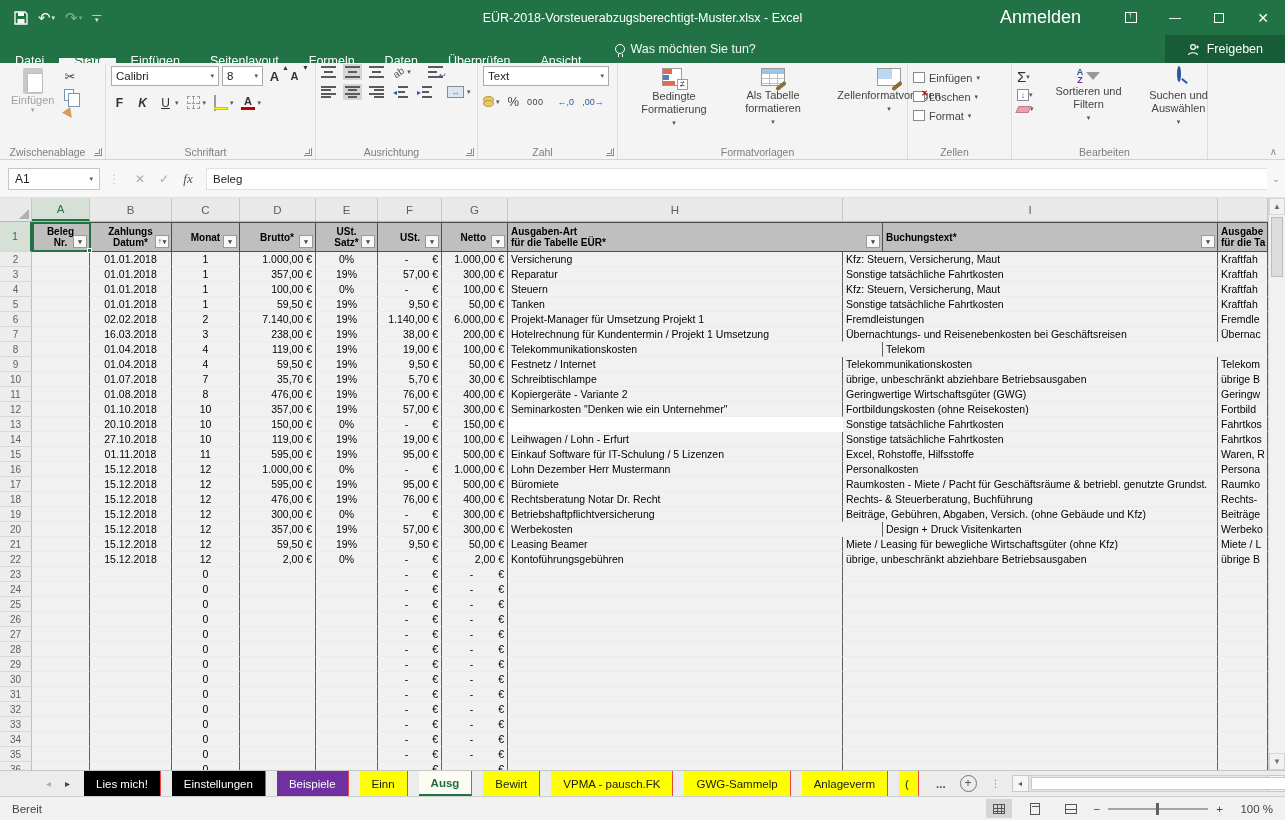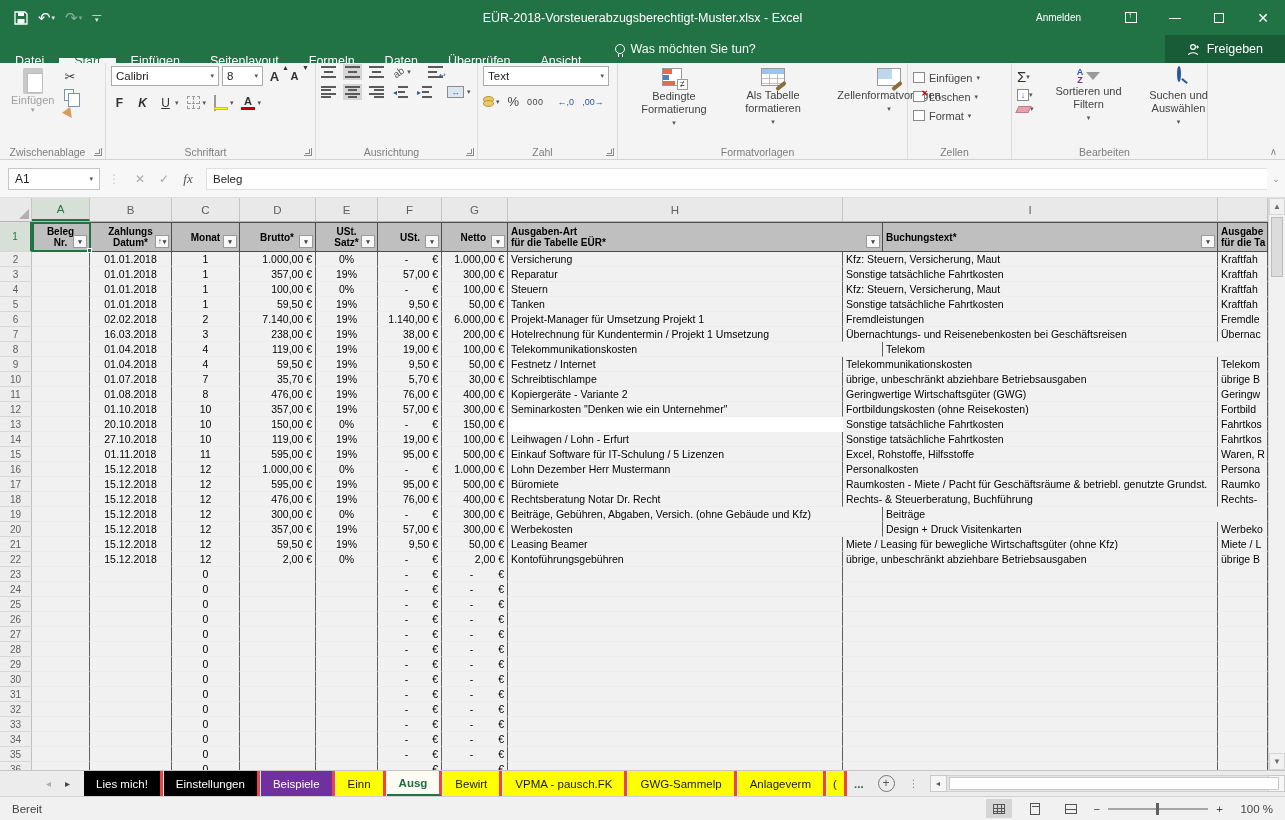--- a/index.html
+++ b/index.html
@@ -8,21 +8,21 @@
 
   
   #titlebar { position:absolute; left:0; top:0; width:1285px; height:35px; background:#217346; color:#fff; display:flex; align-items:center; }
   .qat { display:flex; align-items:center; gap:10px; margin-left:14px; font-size:13px; }
   .qat .qbtn { display:flex; align-items:center; gap:1px; cursor:default; }
   .qat svg { display:block; }
   .qcaret { font-size:7px; opacity:.85; }
   .dim { opacity:.45; }
   #win-title { position:absolute; left:0; right:0; text-align:center; font-size:12.5px; color:#fff; pointer-events:none; }
   .tb-right { margin-left:auto; display:flex; align-items:center; height:100%; }
-  .signin { font-size:10px; margin-right:28px; }
+  .signin { font-size:18px; margin-right:28px; }
   .winbtn { width:44px; height:100%; display:flex; align-items:center; justify-content:center; font-size:12px; }
   .maxbox { width:10px; height:10px; border:1px solid #fff; display:inline-block; }
   .ribopt-box { width:12px; height:11px; border:1px solid #fff; position:relative; display:inline-block; }
   .ribopt-box:after { content:"↑"; position:absolute; left:2px; top:-2px; font-size:8px; }
 
   
   #tabrow { position:absolute; left:0; top:35px; width:1285px; height:28px; background:#217346; display:flex; align-items:stretch; color:#fff; font-size:12.5px; }
   .rtab { padding:0 15px; display:flex; align-items:center; cursor:default;margin-top:23px; }
   .rtab.active { background:#f4f4f4; color:#217346; }
   .tellme { display:flex; align-items:center; gap:6px; margin-left:18px; color:rgba(255,255,255,.95); }
@@ -162,21 +162,21 @@
   
   #vscroll { position:absolute; right:0; top:198px; width:17px; height:572px; background:#f1f1f1; border-left:1px solid #d5d5d5; }
   .varrow { height:17px; display:flex; align-items:center; justify-content:center; font-size:8px; color:#6d6d6d; background:#f1f1f1; border:1px solid #d5d5d5; }
   #vthumb { position:absolute; left:2px; right:2px; top:19px; height:60px; background:#dcdcdc; border:1px solid #bdbdbd; }
   .varrow.bot { position:absolute; bottom:0; left:0; right:0; }
 
   
   #tabbar { position:absolute; left:0; top:770px; width:1285px; height:26px; background:#ececec; border-top:1px solid #c6c6c6; display:flex; align-items:stretch; font-size:11.5px; }
   .navarrows { display:flex; align-items:center; gap:14px; padding:0 14px 0 46px; color:#444; font-size:10px; }
   .navarrows .off { color:#b0b0b0; }
-  .stab { display:flex; align-items:center; padding:0 12px; margin-right:1px; border-right:3px solid #ef4444; color:#222; white-space:nowrap; }
+  .stab { display:flex; align-items:center; padding:0 12px; margin-right:11px; border-right:1px solid #ef4444; color:#222; white-space:nowrap; }
   .stab.active { background:#fcfcf2; color:#1f6b43; font-weight:700; border-bottom:2px solid #217346; }
   .stab.partial { width:20px; padding:0 0 0 6px; overflow:hidden; }
   .tab-more { display:flex; align-items:center; color:#1f6b43; font-weight:700; padding:0 6px; }
   .addsheet { width:17px; height:17px; border:1px solid #767676; border-radius:50%; color:#555; font-size:12px; line-height:15px; text-align:center; align-self:center; margin:0 8px; }
   .tab-dots { color:#8a8a8a; align-self:center; margin:0 6px; font-size:10px; letter-spacing:1px; }
   #hscroll { flex:1; display:flex; align-items:center; background:#ececec; margin-left:4px; }
   .harrow { width:17px; height:17px; background:#f6f6f6; border:1px solid #c9c9c9; display:flex; align-items:center; justify-content:center; font-size:8px; color:#555; }
   #htrack { flex:1; height:17px; position:relative; background:#e4e4e4; border-top:1px solid #d0d0d0; border-bottom:1px solid #d0d0d0; }
   #hthumb { position:absolute; left:2px; top:1px; bottom:1px; width:330px; background:#fff; border:1px solid #c9c9c9; }
 
@@ -806,20 +806,21 @@
         <div class="cell c-center" style="width: 58px;"></div>
         <div class="cell c-center" style="width: 82px;">15.12.2018</div>
         <div class="cell c-center" style="width: 68px;">12</div>
         <div class="cell c-right" style="width: 76px;">300,00 €</div>
         <div class="cell c-center" style="width: 62px;">0%</div>
         <div class="cell c-right dashcell" style="width: 64px;">
           <span class="d">-</span>
           <span>€</span>
         </div>
         <div class="cell c-right" style="width: 66px;">300,00 €</div>
+        <div class="cell c-left" style="width: 335px;">Betriebshaftpflichtversicherung</div>
         <div class="cell c-left" style="width: 375px;">Beiträge, Gebühren, Abgaben, Versich. (ohne Gebäude und Kfz)</div>
         <div class="cell c-left" style="flex: 1 1 0%;">Beiträge</div>
       </div>
       <div class="grow">
         <div class="gut">20</div>
         <div class="cell c-center" style="width: 58px;"></div>
         <div class="cell c-center" style="width: 82px;">15.12.2018</div>
         <div class="cell c-center" style="width: 68px;">12</div>
         <div class="cell c-right" style="width: 76px;">357,00 €</div>
         <div class="cell c-center" style="width: 62px;">19%</div>

